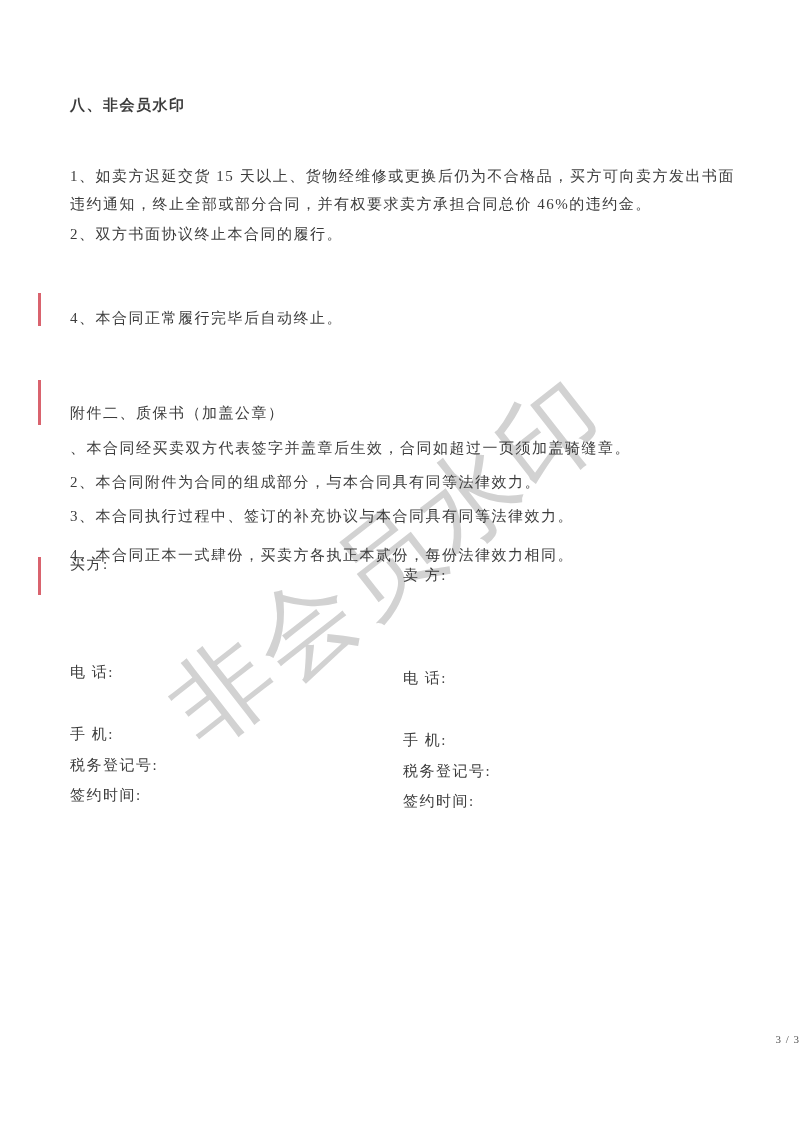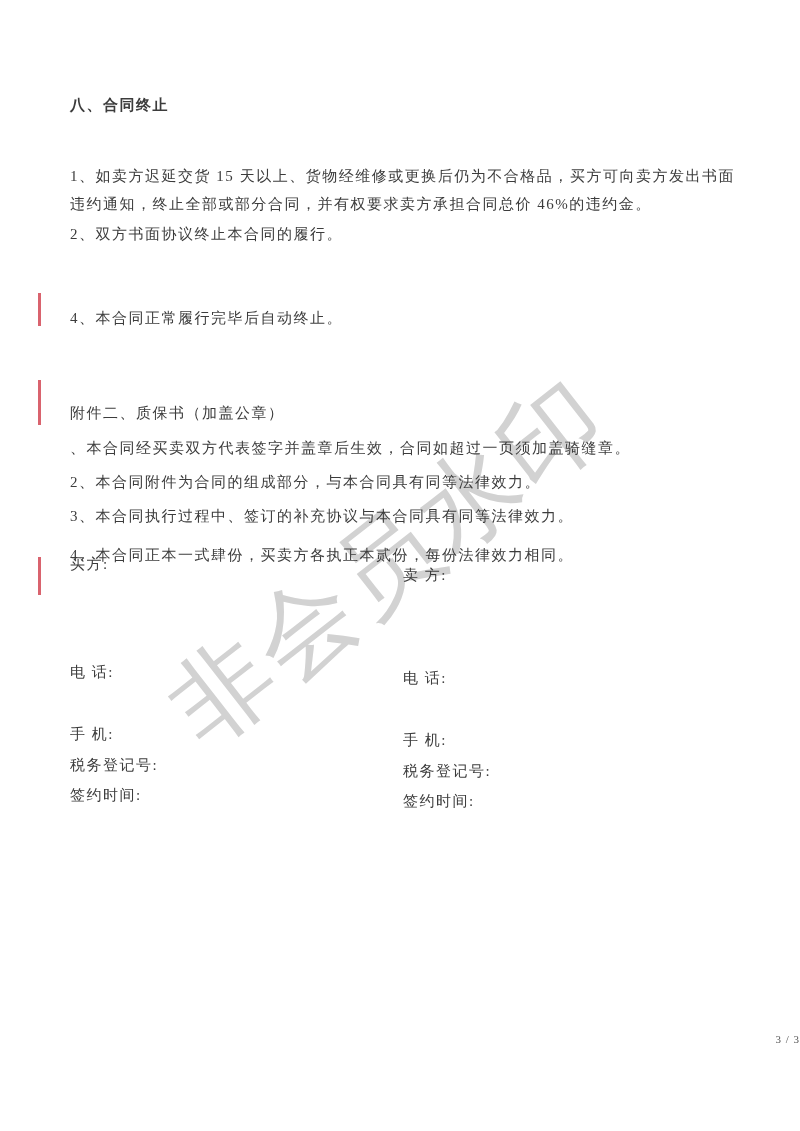--- a/index.html
+++ b/index.html
@@ -101,21 +101,21 @@
 <body>
 
 <div class="page">
 
   <div class="watermark">非会员水印</div>
 
   <div class="rev-bar rev-bar-1"></div>
   <div class="rev-bar rev-bar-2"></div>
   <div class="rev-bar rev-bar-3"></div>
 
-  <div class="line heading p-heading">八、合同终止</div>
+  <div class="line heading p-heading">八、非会员水印</div>
   <div class="line p-clause1">1、如卖方迟延交货 15 天以上、货物经维修或更换后仍为不合格品，买方可向卖方发出书面违约通知，终止全部或部分合同，并有权要求卖方承担合同总价 46%的违约金。</div>
   <div class="line p-clause2">2、双方书面协议终止本合同的履行。</div>
   <div class="line p-clause4">4、本合同正常履行完毕后自动终止。</div>
 
   <div class="line p-annex2">附件二、质保书（加盖公章）</div>
 
   <div class="line p-general1">、本合同经买卖双方代表签字并盖章后生效，合同如超过一页须加盖骑缝章。</div>
   <div class="line p-general2">2、本合同附件为合同的组成部分，与本合同具有同等法律效力。</div>
   <div class="line p-general3">3、本合同执行过程中、签订的补充协议与本合同具有同等法律效力。</div>
   <div class="line p-general4">4、本合同正本一式肆份，买卖方各执正本贰份，每份法律效力相同。</div>

